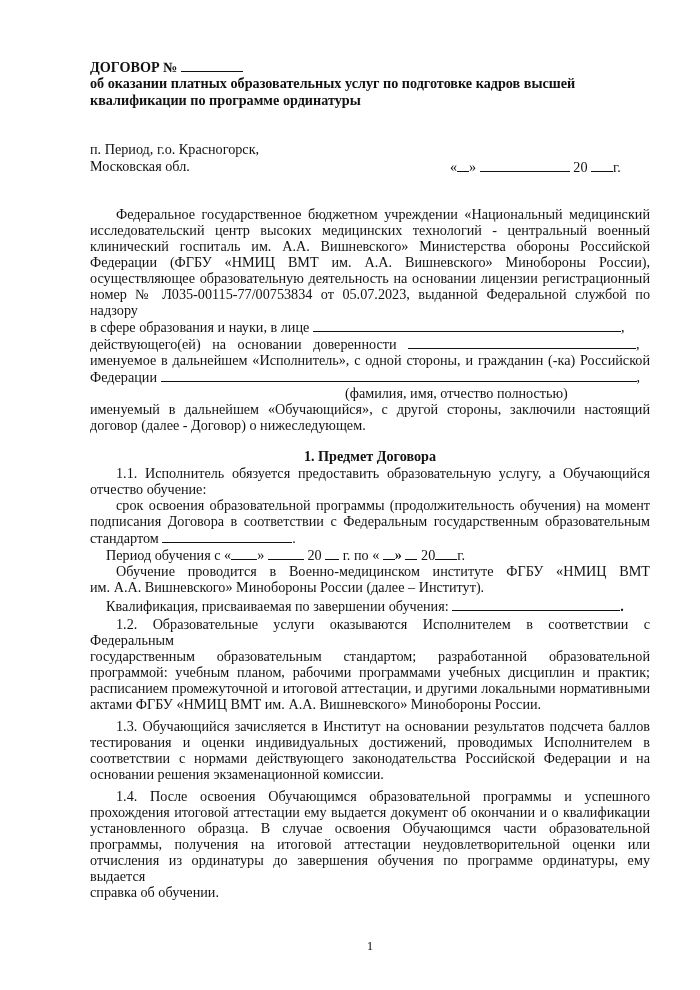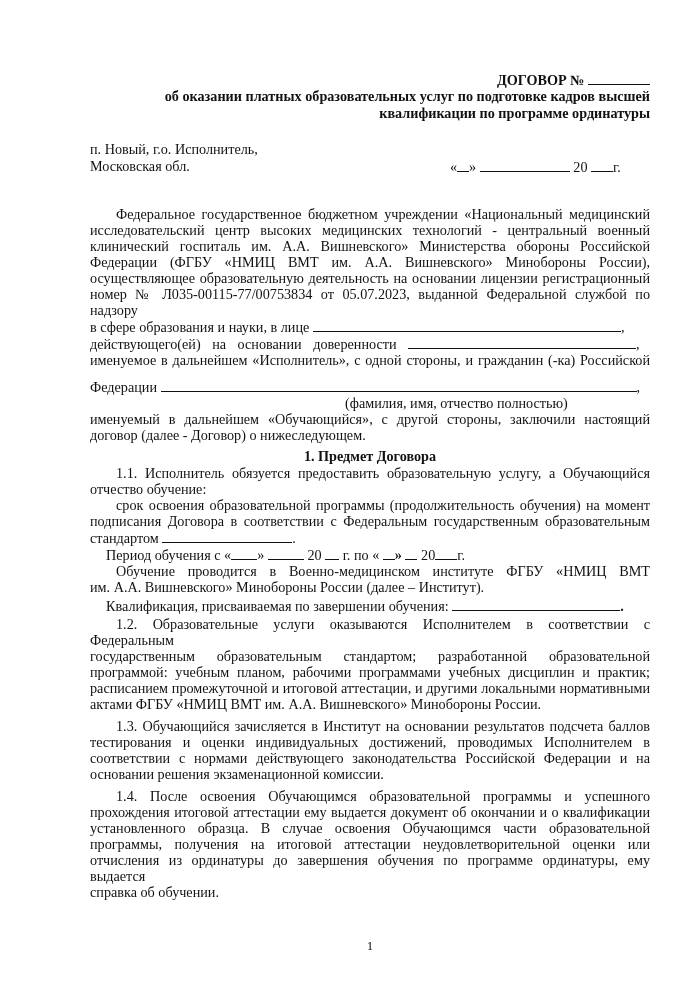--- a/index.html
+++ b/index.html
@@ -1,19 +1,19 @@
 <!DOCTYPE html>
 <html><head>
 <meta charset="utf-8">
 <style>
   html, body { margin: 0; padding: 0; background: #ffffff; }
   body { width: 700px; height: 990px; position: relative; overflow: hidden;
          font-family: "Liberation Serif", "DejaVu Serif", serif; color: #111; }
   .page { position: absolute; left: 90px; top: 0; width: 560px; font-size: 14.2px; line-height: 16px; }
-  .title { position: absolute; left: 0; width: 560px; text-align: right; font-weight: bold; margin-top: 13px; }
+  .title { position: absolute; left: 0; width: 560px; text-align: left; font-weight: bold; }
   .blank { display: inline-block; border-bottom: 1px solid #111; height: 13px; vertical-align: baseline; }
   .just { text-align: justify; text-align-last: justify; }
   .last { text-align: center; text-align-last: left; }
   .ind { text-indent: 26px; }
   p { margin: 0; }
   .abs { position: absolute; left: 0; width: 560px; }
   .center { text-align: center; }
   .bold { font-weight: bold; }
 </style>
 </head>
@@ -21,21 +21,21 @@
 
 <div class="page">
 
   <div class="title" style="top:58px;">
     <span>ДОГОВОР №</span>
     <span class="blank" style="width:62px;"></span>
   </div>
   <div class="title" style="top:75px;">об оказании платных образовательных услуг по подготовке кадров высшей</div>
   <div class="title" style="top:92px;">квалификации по программе ординатуры</div>
 
-  <div class="abs" style="top:141px;">п. Новый, г.о. Исполнитель,</div>
+  <div class="abs" style="top:141px;">п. Период, г.о. Красногорск,</div>
   <div class="abs" style="top:158px;">Московская обл.</div>
   <div style="position:absolute; left:360px; top:158px; white-space:nowrap;">
     <span>«</span><span class="blank" style="width:12px;"></span><span>»</span>
     <span class="blank" style="width:90px;"></span>
     <span>20</span>
     <span class="blank" style="width:22px;"></span><span>г.</span>
   </div>
 
   <div class="abs" style="top:206px;">
     <p class="just ind">Федеральное государственное бюджетном учреждении «Национальный медицинский</p>
@@ -46,21 +46,21 @@
     <p class="just">номер № Л035-00115-77/00753834 от 05.07.2023, выданной Федеральной службой по надзору</p>
     <p style="white-space:nowrap;">
       <span>в сфере образования и науки, в лице</span>
       <span class="blank" style="width:308px;"></span>,
     </p>
     <p style="white-space:nowrap; word-spacing:8px;">
       <span>действующего(ей) на основании доверенности</span>
       <span class="blank" style="width:228px;"></span>,
     </p>
     <p class="just">именуемое в дальнейшем «Исполнитель», с одной стороны, и гражданин (-ка) Российской</p>
-    <p style="white-space:nowrap;margin-top:10px;">
+    <p style="white-space:nowrap;">
       <span>Федерации</span>
       <span class="blank" style="width:476px;"></span>,
     </p>
     <p style="padding-left:255px;">(фамилия, имя, отчество полностью)</p>
     <p class="just">именуемый в дальнейшем «Обучающийся», с другой стороны, заключили настоящий</p>
     <p class="last">договор (далее - Договор) о нижеследующем.</p>
   </div>
 
   <div class="abs center bold" style="top:448px;">1. Предмет Договора</div>
 

